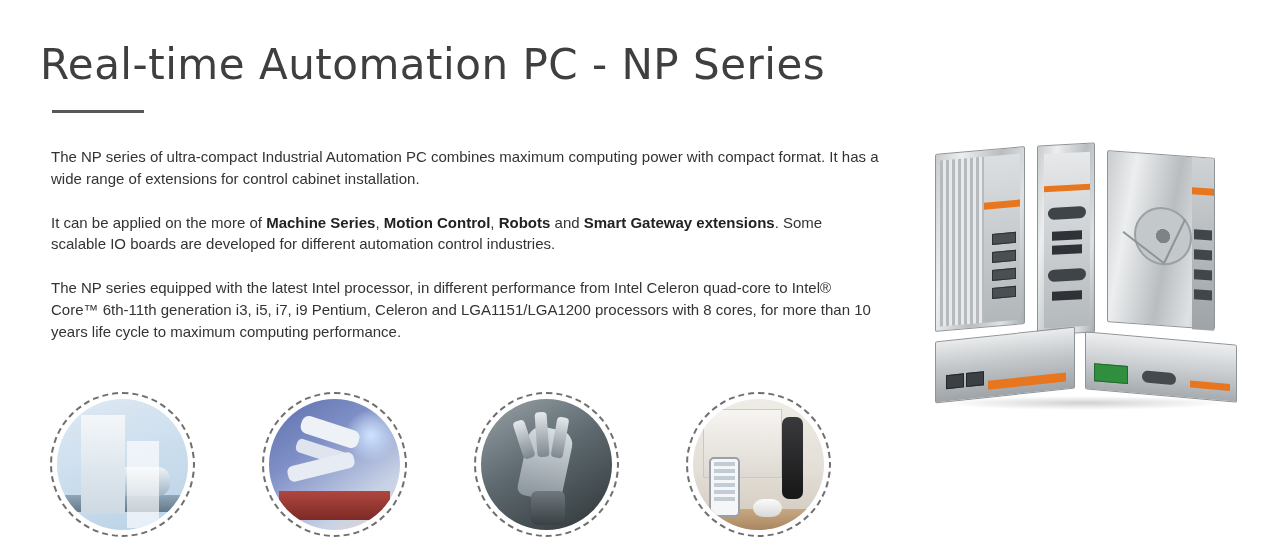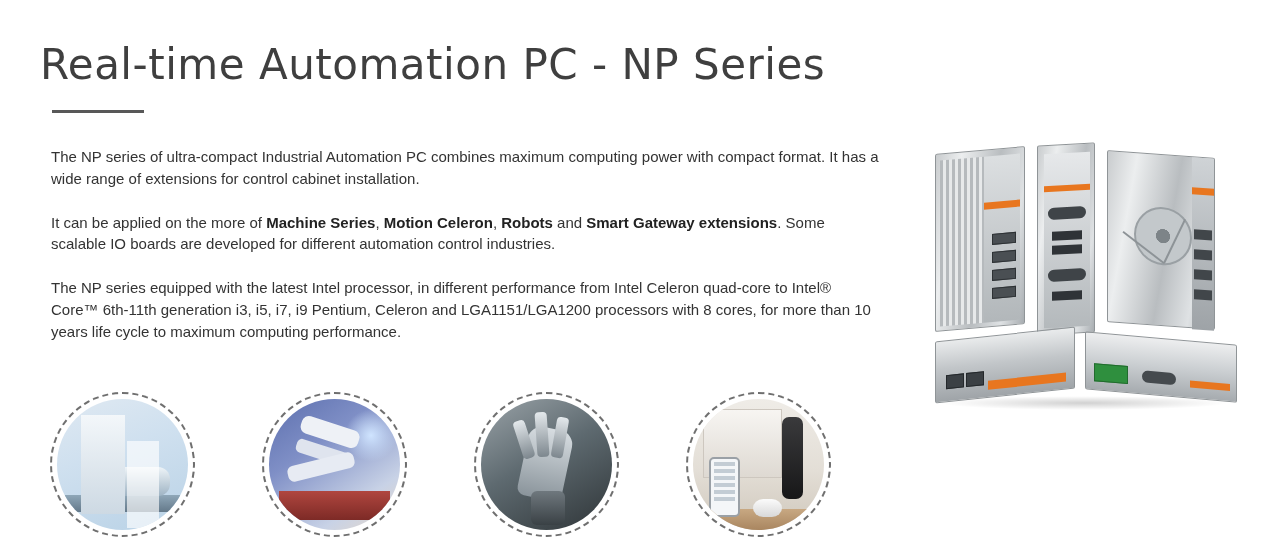--- a/index.html
+++ b/index.html
@@ -288,21 +288,21 @@
 </head>
 <body>
 
 <div class="page">
 
   <div class="title">Real-time Automation PC - NP Series</div>
   <div class="title-rule"></div>
 
   <div class="copy">
     <p>The NP series of ultra-compact Industrial Automation PC combines maximum computing power with compact format. It has a wide range of extensions for control cabinet installation.</p>
-    <p><span>It can be applied on the more of </span><b>Machine Series</b><span>, </span><b>Motion Celeron</b><span>, </span><b>Robots</b><span> and </span><b>Smart Gateway extensions</b><span>. Some scalable IO boards are developed for different automation control industries.</span></p>
+    <p><span>It can be applied on the more of </span><b>Machine Series</b><span>, </span><b>Motion Control</b><span>, </span><b>Robots</b><span> and </span><b>Smart Gateway extensions</b><span>. Some scalable IO boards are developed for different automation control industries.</span></p>
     <p>The NP series equipped with the latest Intel processor, in different performance from Intel Celeron quad-core to Intel® Core™ 6th-11th generation i3, i5, i7, i9 Pentium, Celeron and LGA1151/LGA1200 processors with 8 cores, for more than 10 years life cycle to maximum computing performance.</p>
   </div>
 
   <div class="circles">
 
     <div class="circle-wrap">
       <div class="circle-img c1">
         <div class="bar"></div>
         <div class="accent"></div>
         <div class="cyl"></div>

